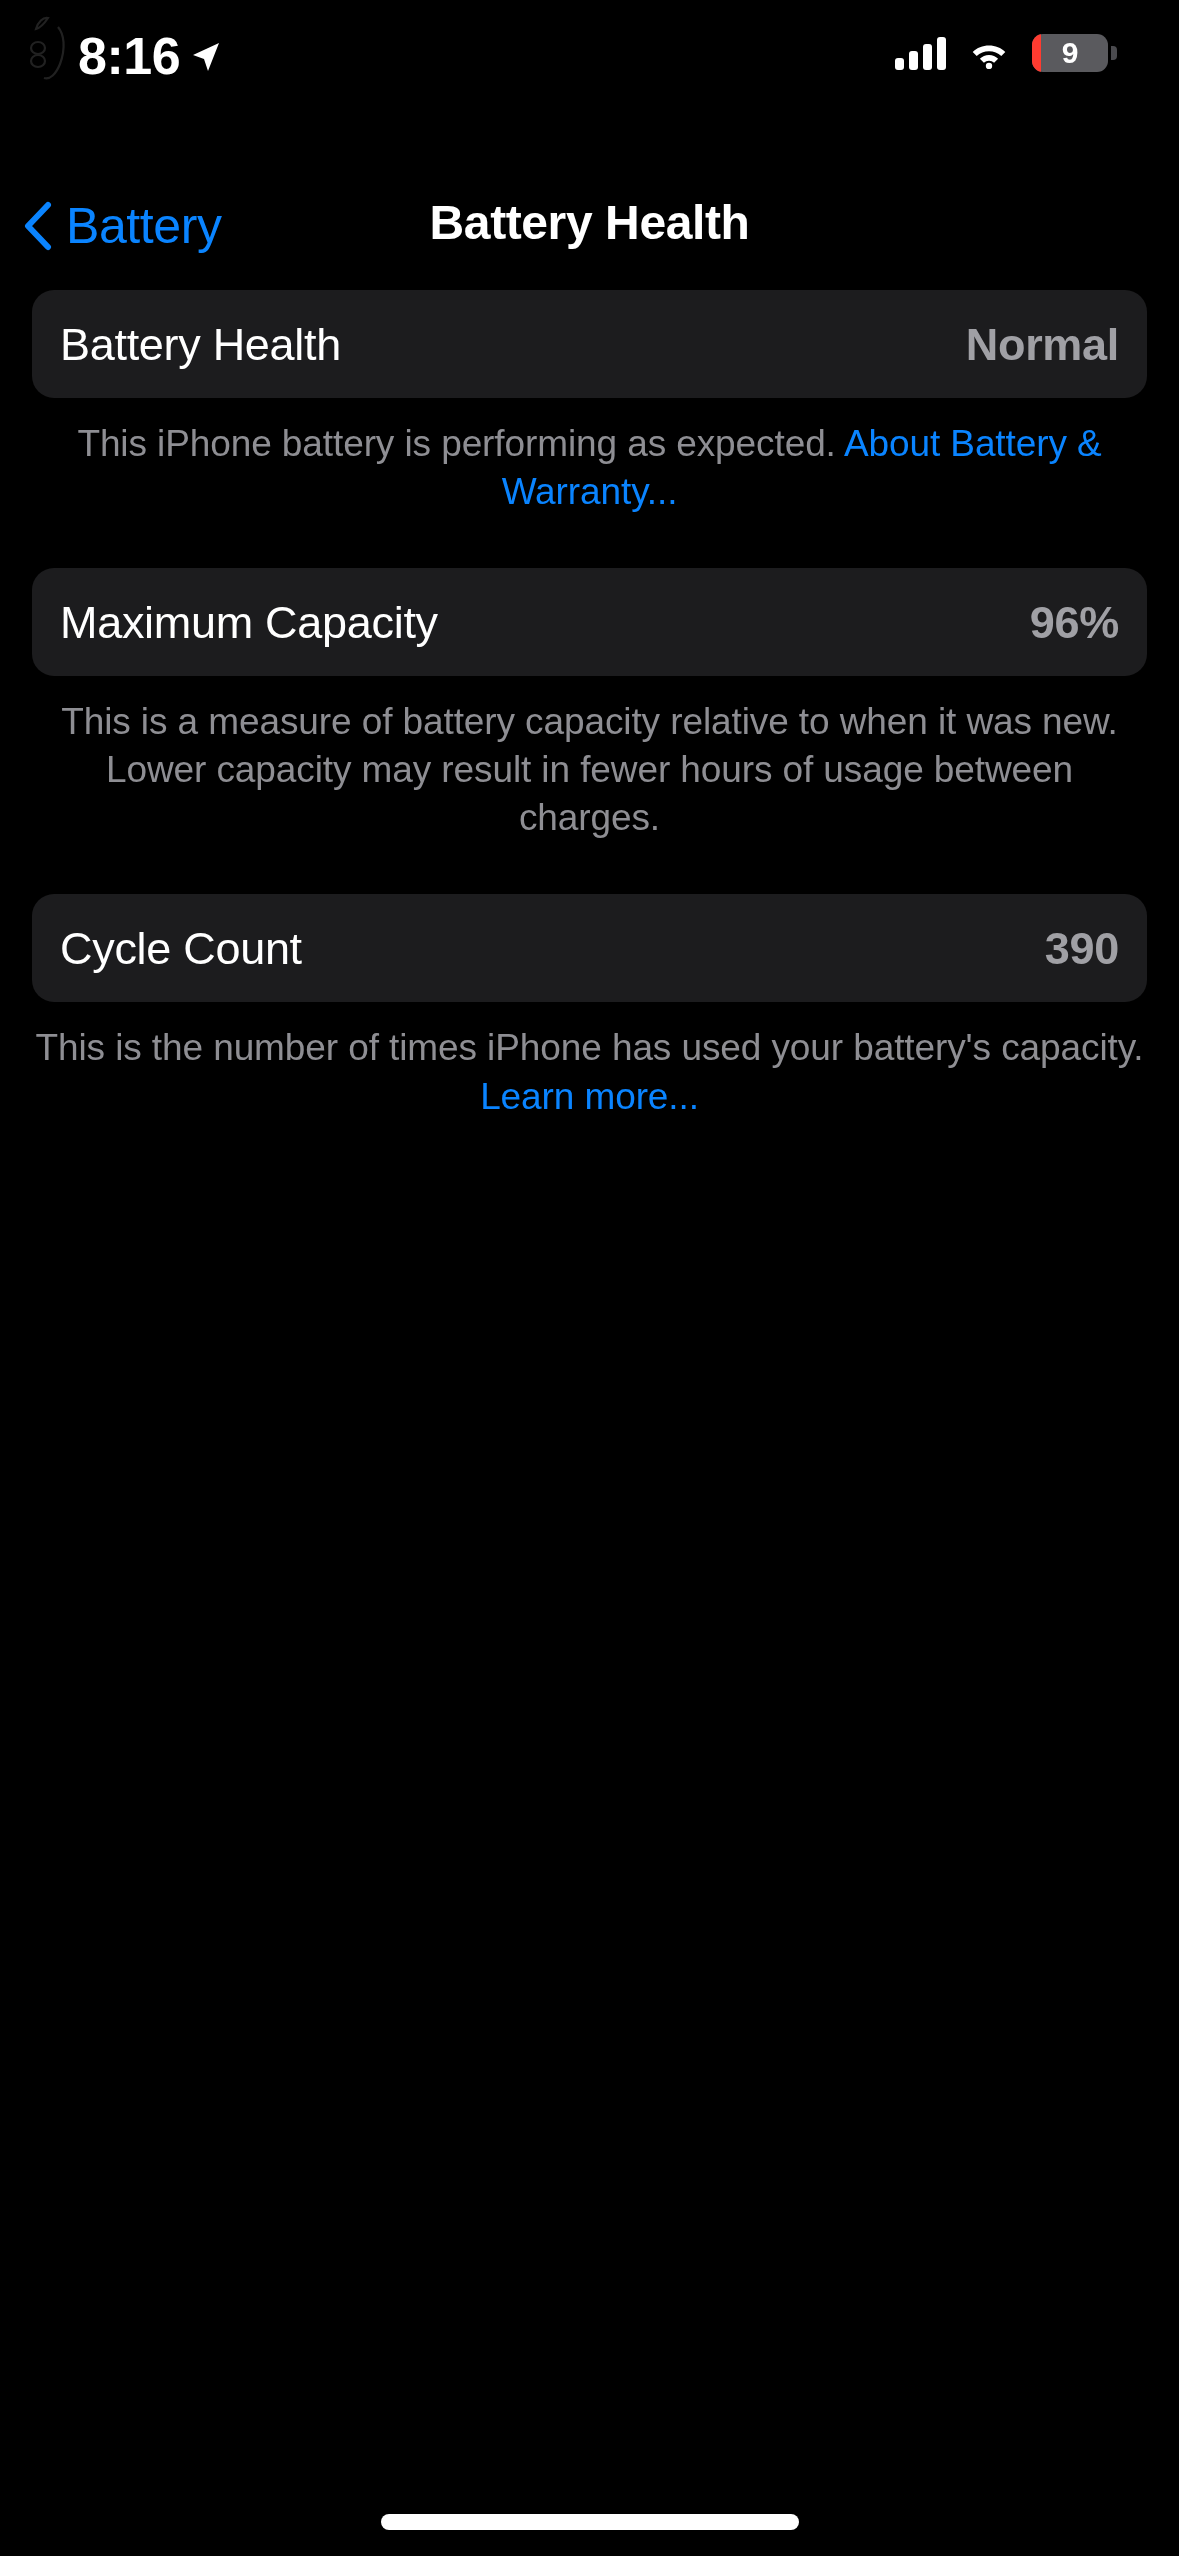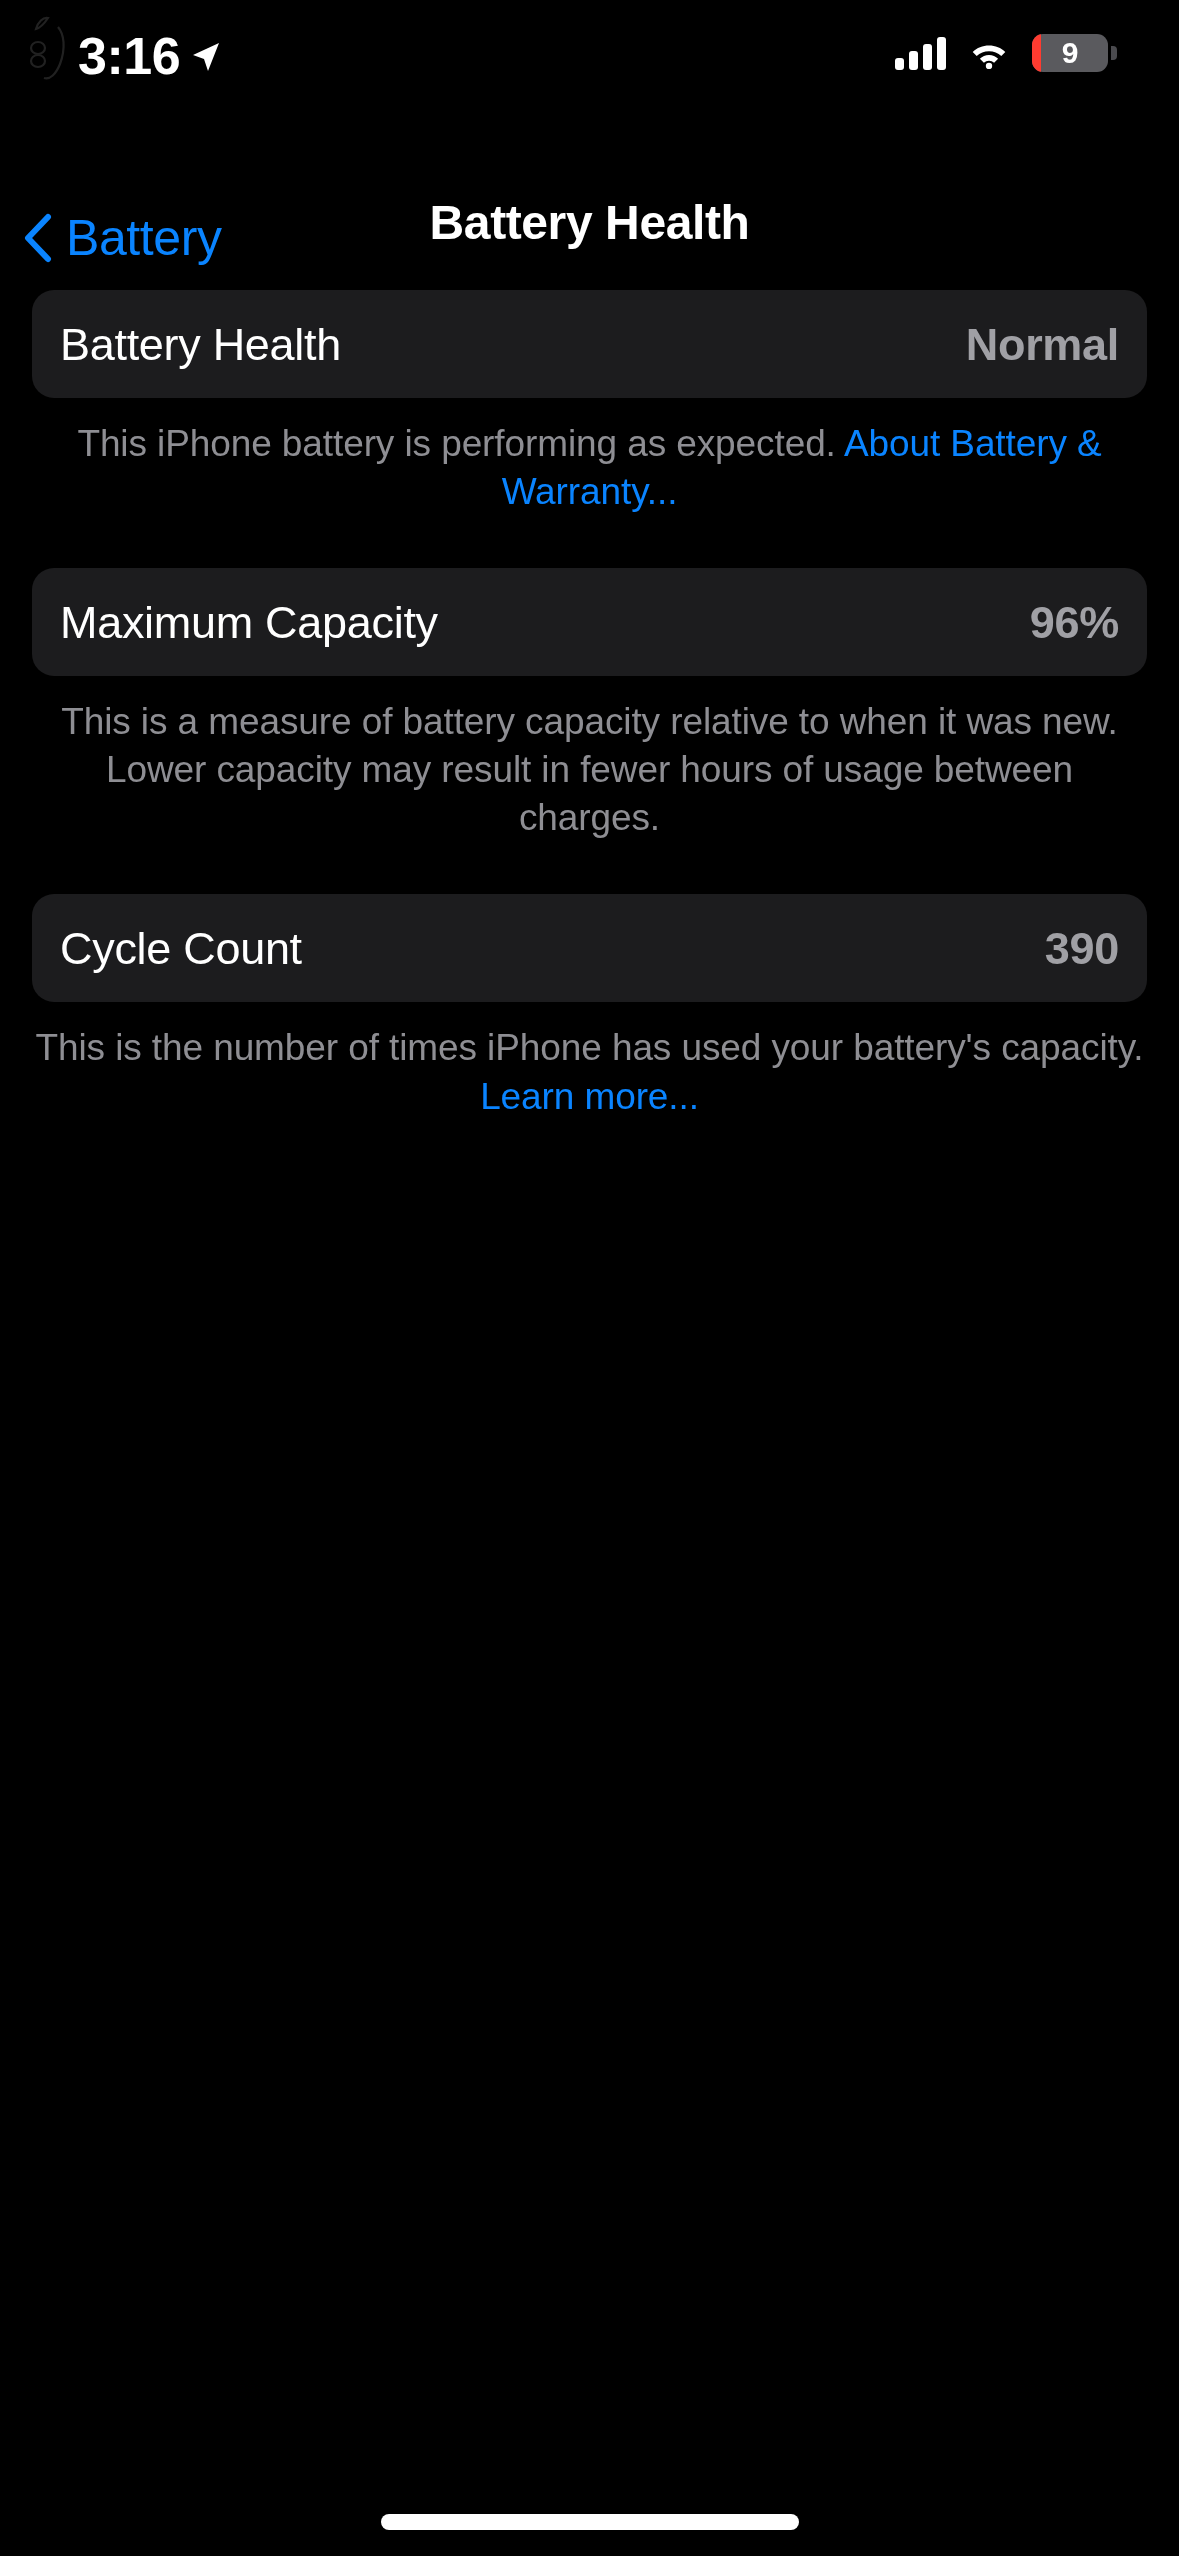--- a/index.html
+++ b/index.html
@@ -82,21 +82,21 @@
     margin-left:3px;
   }
   .batt-wrap { display:flex; align-items:center; }
 
   
   .navbar {
     position:absolute; left:0; top:176px;
     width:1179px; height:92px;
   }
   .back-btn {
-    position:absolute; left:22px; top:16px;
+    position:absolute; left:22px; top:4px;
     height:92px;
     display:flex; align-items:center; gap:12px;
     cursor:pointer;
   }
   .chev { width:32px; height:50px; display:block; }
   .back-label {
     color:#0a84ff;
     font-size:50px;
     font-weight:400;
     letter-spacing:-0.4px;
@@ -185,21 +185,21 @@
       <path d="M34 6 C30 12 26 16 22 17 C24 10 29 5 34 6 Z"></path>
       <path d="M44 15 C50 22 52 36 46 52 C42 62 36 68 30 66"></path>
       <ellipse cx="24" cy="36" rx="7" ry="6"></ellipse>
       <ellipse cx="24" cy="49" rx="7" ry="6"></ellipse>
     </svg>
   </div>
 
   <div class="statusbar">
 
     <div class="sb-time">
-      <span>3:16</span>
+      <span>8:16</span>
       <svg class="loc-arrow" viewBox="0 0 30 32">
         <path d="M29 2 L3 14 L14 18 L18 30 Z" fill="#ffffff"></path>
       </svg>
     </div>
 
     <div class="sb-right">
 
       <span class="sig-bars">
         <i></i>
           <i></i>

